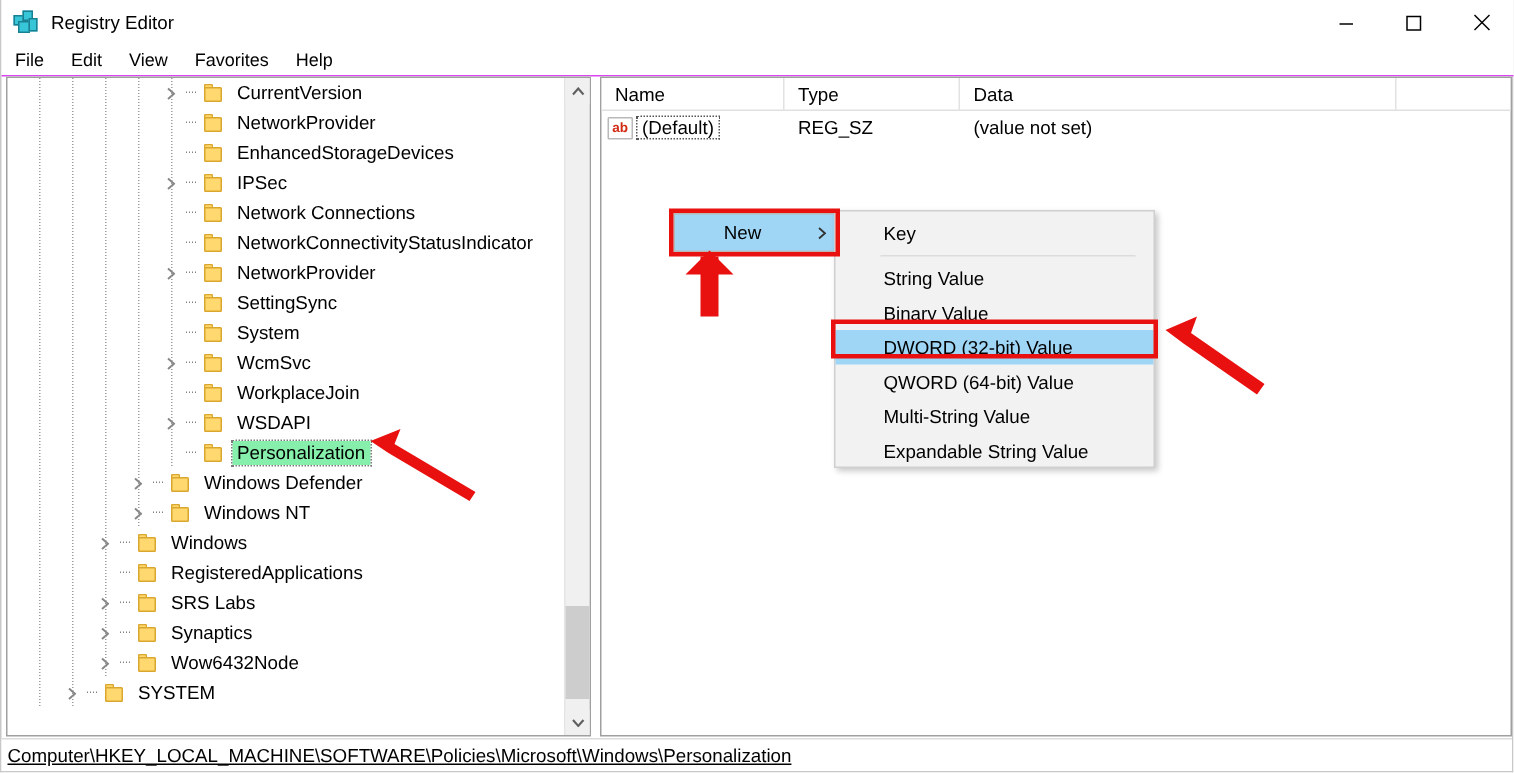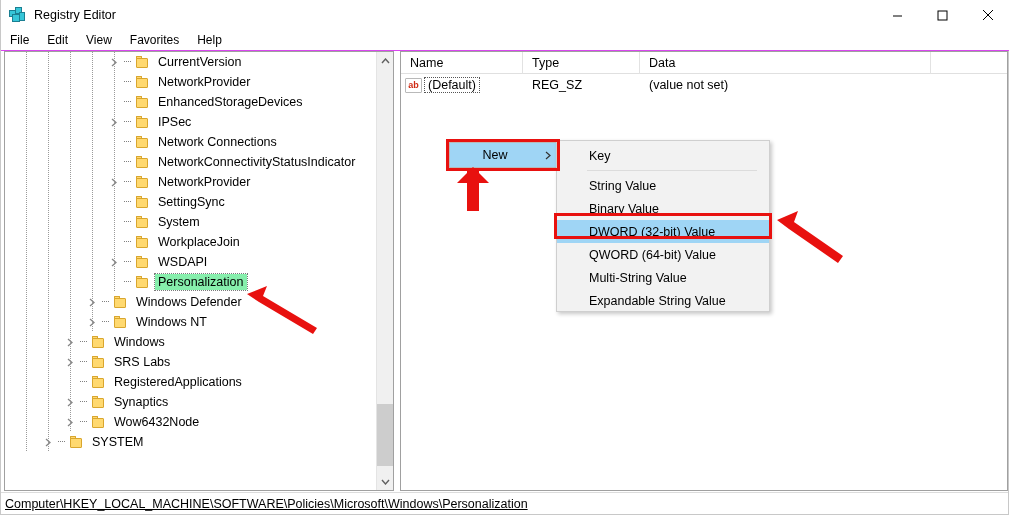--- a/index.html
+++ b/index.html
@@ -419,20 +419,39 @@
           </div>
           <span class="label">System</span>
         </div>
         <div class="tnode">
           <div class="vline" style="left: 21px;"></div>
           <div class="vline" style="left: 43px;"></div>
           <div class="vline" style="left: 65px;"></div>
           <div class="vline" style="left: 87px;"></div>
           <div class="vline" style="left: 109px;"></div>
           <div style="width: 102px; flex: 0 0 auto;"></div>
+          <div class="chev">
+            <svg width="6" height="9" viewBox="0 0 6 9">
+              <path d="M1 1 L5 4.5 L1 8" fill="none" stroke="#868686" stroke-width="1.3"></path>
+            </svg>
+          </div>
+          <div class="dots"></div>
+          <div class="folder">
+            <div class="tab"></div>
+            <div class="body"></div>
+          </div>
+          <span class="label">WcmSvc</span>
+        </div>
+        <div class="tnode">
+          <div class="vline" style="left: 21px;"></div>
+          <div class="vline" style="left: 43px;"></div>
+          <div class="vline" style="left: 65px;"></div>
+          <div class="vline" style="left: 87px;"></div>
+          <div class="vline" style="left: 109px;"></div>
+          <div style="width: 102px; flex: 0 0 auto;"></div>
           <div class="chev"></div>
           <div class="dots"></div>
           <div class="folder">
             <div class="tab"></div>
             <div class="body"></div>
           </div>
           <span class="label">WorkplaceJoin</span>
         </div>
         <div class="tnode">
           <div class="vline" style="left: 21px;"></div>
@@ -519,44 +538,44 @@
             <div class="tab"></div>
             <div class="body"></div>
           </div>
           <span class="label">Windows</span>
         </div>
         <div class="tnode">
           <div class="vline" style="left: 21px;"></div>
           <div class="vline" style="left: 43px;"></div>
           <div class="vline" style="left: 65px;"></div>
           <div style="width: 58px; flex: 0 0 auto;"></div>
+          <div class="chev"></div>
+          <div class="dots"></div>
+          <div class="folder">
+            <div class="tab"></div>
+            <div class="body"></div>
+          </div>
+          <span class="label">RegisteredApplications</span>
+        </div>
+        <div class="tnode">
+          <div class="vline" style="left: 21px;"></div>
+          <div class="vline" style="left: 43px;"></div>
+          <div class="vline" style="left: 65px;"></div>
+          <div style="width: 58px; flex: 0 0 auto;"></div>
           <div class="chev">
             <svg width="6" height="9" viewBox="0 0 6 9">
               <path d="M1 1 L5 4.5 L1 8" fill="none" stroke="#868686" stroke-width="1.3"></path>
             </svg>
           </div>
           <div class="dots"></div>
           <div class="folder">
             <div class="tab"></div>
             <div class="body"></div>
           </div>
           <span class="label">SRS Labs</span>
-        </div>
-        <div class="tnode">
-          <div class="vline" style="left: 21px;"></div>
-          <div class="vline" style="left: 43px;"></div>
-          <div class="vline" style="left: 65px;"></div>
-          <div style="width: 58px; flex: 0 0 auto;"></div>
-          <div class="chev"></div>
-          <div class="dots"></div>
-          <div class="folder">
-            <div class="tab"></div>
-            <div class="body"></div>
-          </div>
-          <span class="label">RegisteredApplications</span>
         </div>
         <div class="tnode">
           <div class="vline" style="left: 21px;"></div>
           <div class="vline" style="left: 43px;"></div>
           <div class="vline" style="left: 65px;"></div>
           <div style="width: 58px; flex: 0 0 auto;"></div>
           <div class="chev">
             <svg width="6" height="9" viewBox="0 0 6 9">
               <path d="M1 1 L5 4.5 L1 8" fill="none" stroke="#868686" stroke-width="1.3"></path>
             </svg>

